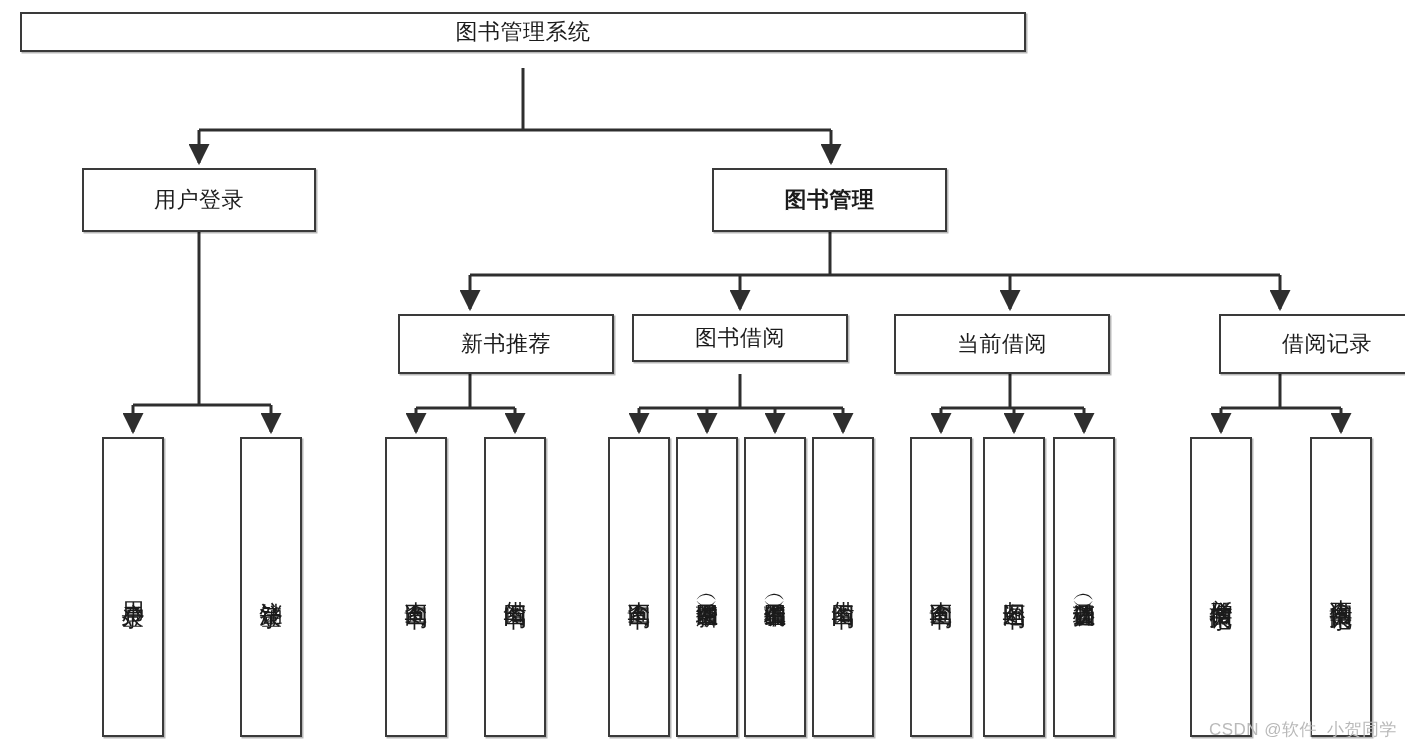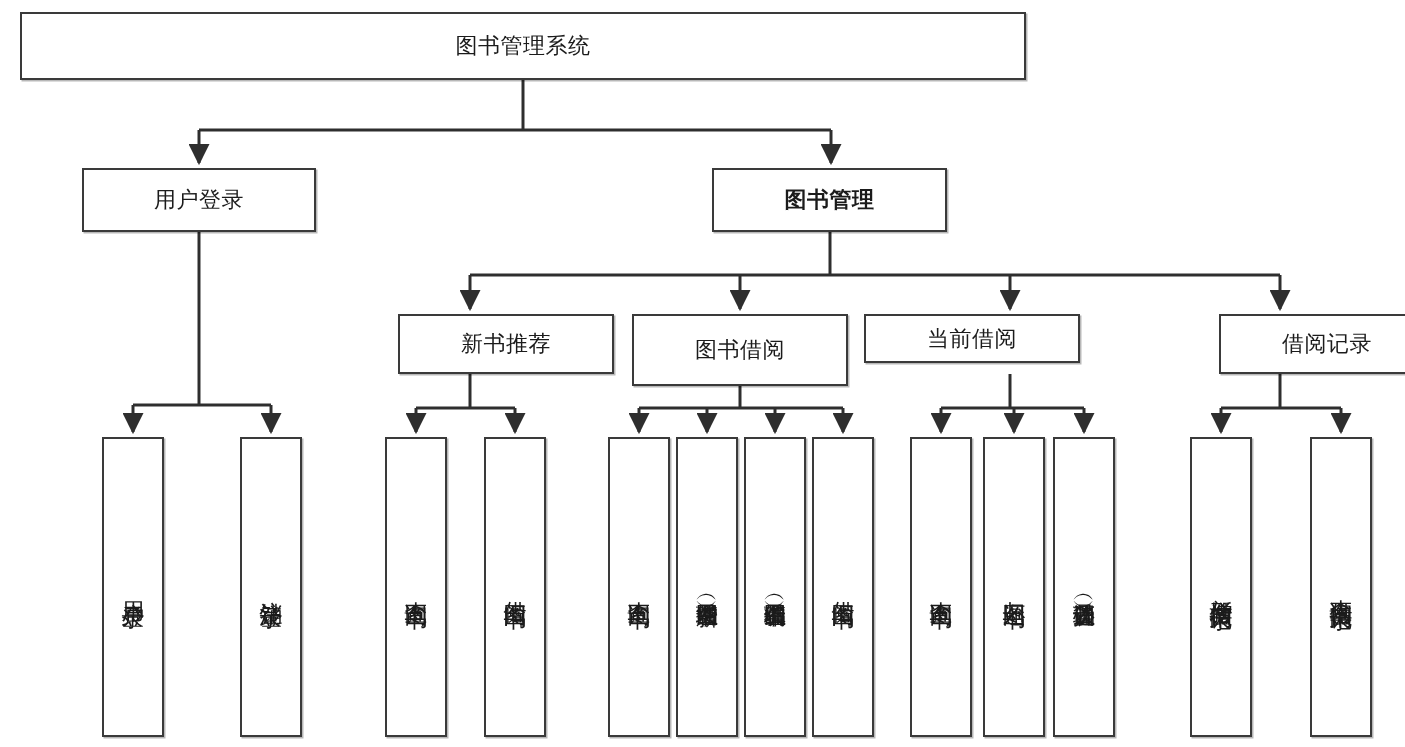--- a/index.html
+++ b/index.html
@@ -114,36 +114,36 @@
       <path d="M 1084 408 L 1084 432" marker-end="url(#arrow)"></path>
 
       <path d="M 1280 374 L 1280 408"></path>
       <path d="M 1221 408 L 1341 408"></path>
       <path d="M 1221 408 L 1221 432" marker-end="url(#arrow)"></path>
       <path d="M 1341 408 L 1341 432" marker-end="url(#arrow)"></path>
     </g>
   </svg>
 
   <div id="nodes-layer">
-      <div class="node root" style="left: 20px; top: 12px; width: 1006px; height: 68px;">
+      <div class="node root" style="left: 20px; top: 12px; width: 1006px; height: 40px;">
         <span class="node-label">图书管理系统</span>
       </div>
       <div class="node level2" style="left: 82px; top: 168px; width: 234px; height: 64px;">
         <span class="node-label">用户登录</span>
       </div>
       <div class="node level2" style="left: 712px; top: 168px; width: 235px; height: 64px; font-weight: bold;">
         <span class="node-label">图书管理</span>
       </div>
       <div class="node level3" style="left: 362px; top: 314px; width: 216px; height: 60px; margin-left: 36px;">
         <span class="node-label">新书推荐</span>
       </div>
-      <div class="node level3" style="left: 632px; top: 314px; width: 216px; height: 72px;">
+      <div class="node level3" style="left: 632px; top: 314px; width: 216px; height: 48px;">
         <span class="node-label">图书借阅</span>
       </div>
-      <div class="node level3" style="left: 864px; top: 314px; width: 216px; height: 49px;">
+      <div class="node level3" style="left: 894px; top: 314px; width: 216px; height: 60px;">
         <span class="node-label">当前借阅</span>
       </div>
       <div class="node level3" style="left: 1172px; top: 314px; width: 216px; height: 60px; margin-left: 47px;">
         <span class="node-label">借阅记录</span>
       </div>
       <div class="node leaf" style="left: 102px; top: 437px; width: 62px; height: 300px;">
         <span class="node-label">用户登录</span>
       </div>
       <div class="node leaf" style="left: 240px; top: 437px; width: 62px; height: 300px;">
         <span class="node-label">注销登录</span>
@@ -176,13 +176,14 @@
         <span class="node-label">确认归还（管理员）</span>
       </div>
       <div class="node leaf" style="left: 1190px; top: 437px; width: 62px; height: 300px;">
         <span class="node-label">新增借阅记录</span>
       </div>
       <div class="node leaf" style="left: 1310px; top: 437px; width: 62px; height: 300px;">
         <span class="node-label">查询借阅记录</span>
       </div>
     </div>
 
+  <div class="watermark">CSDN @软件_小贺同学</div>
 </div>
 
 </body></html>

